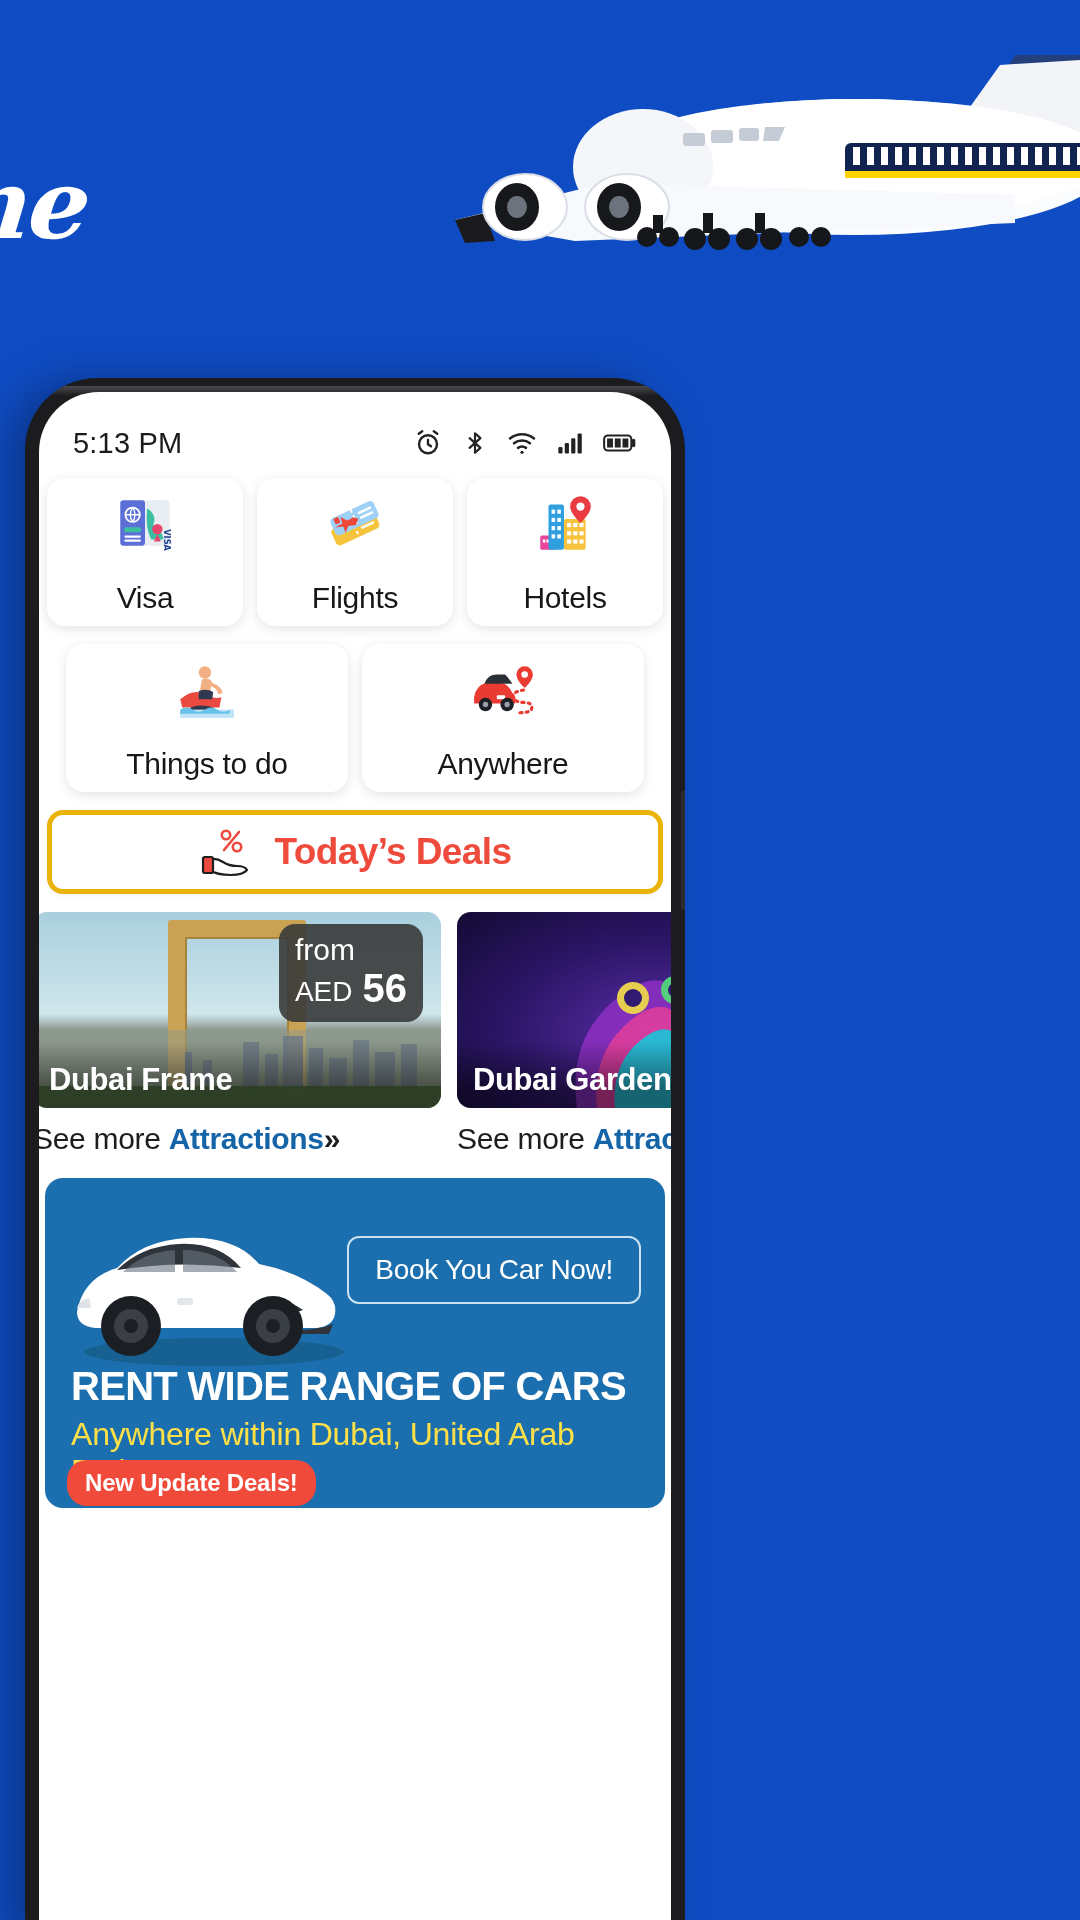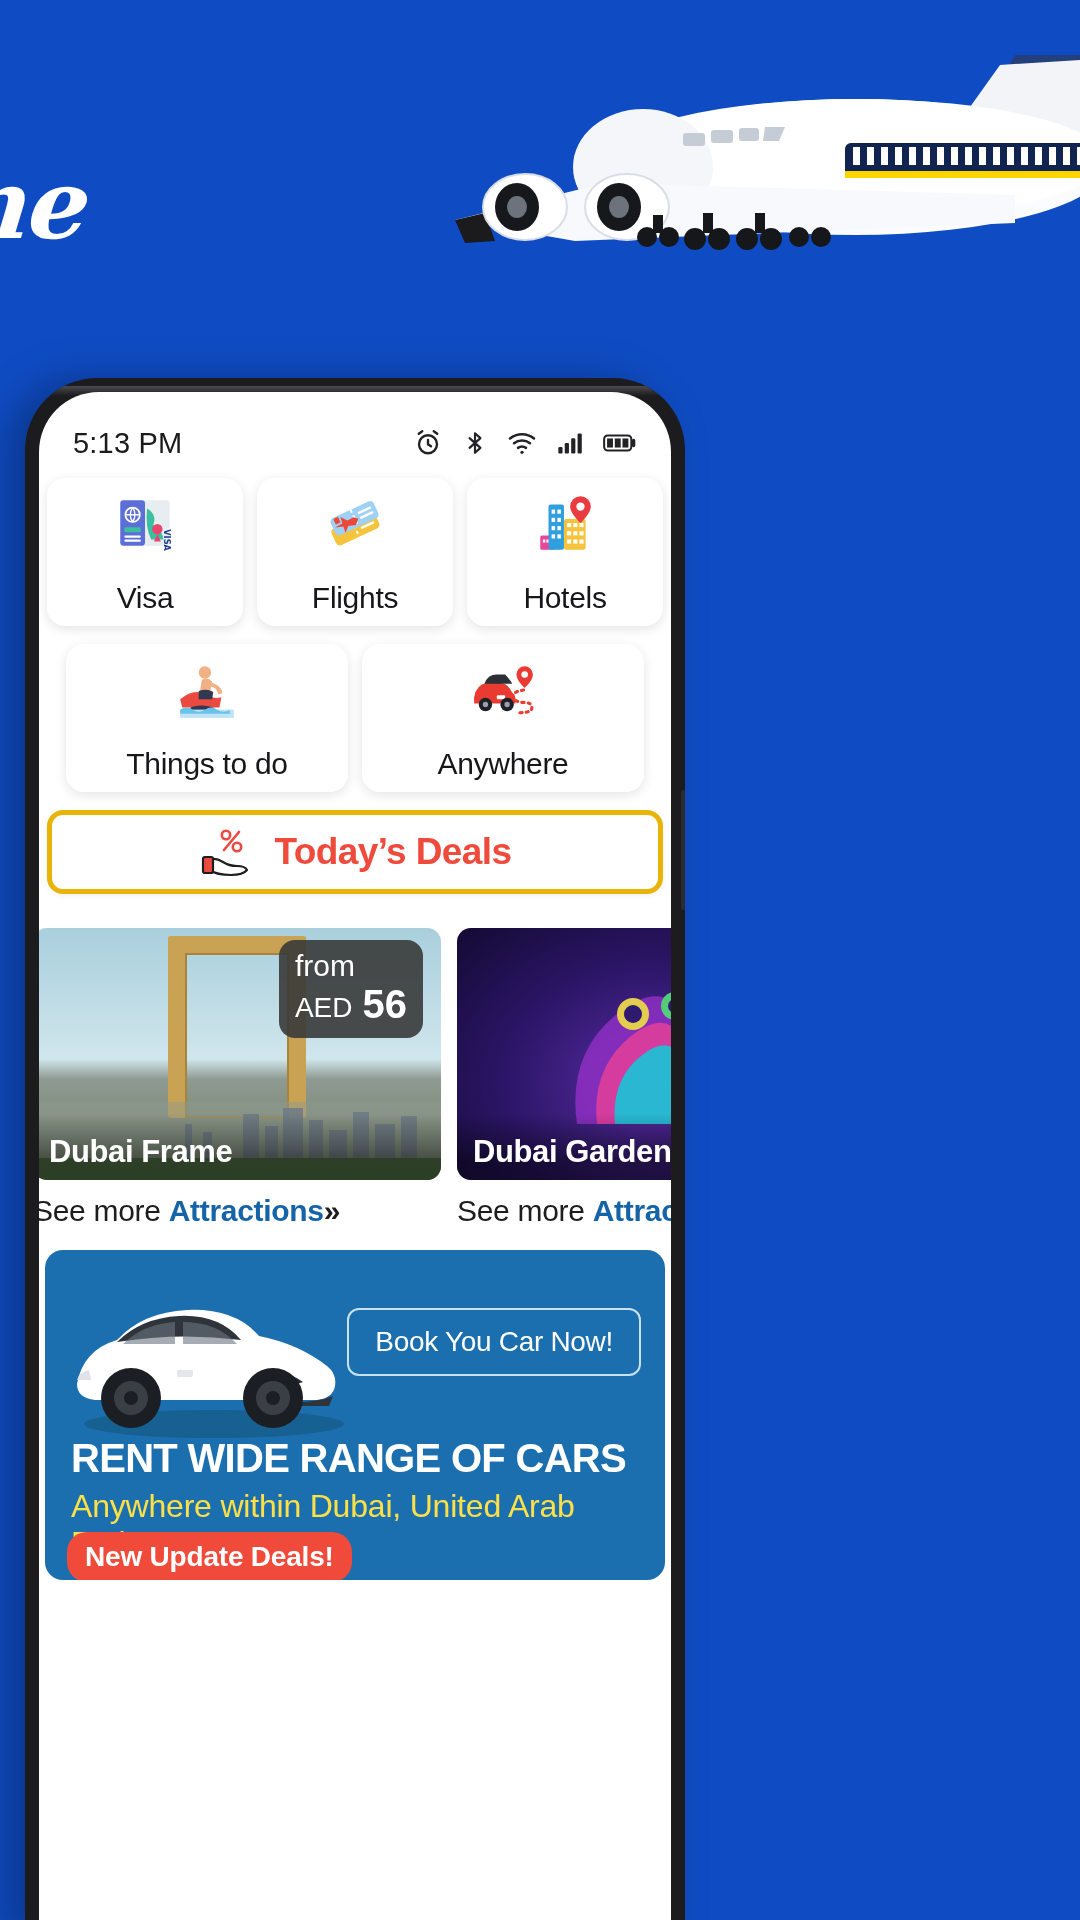--- a/index.html
+++ b/index.html
@@ -105,22 +105,22 @@
   #deals-label {
     font-size:37px; font-weight:700; color:#ef4b3c; letter-spacing:-.6px;
   }
 
   
   #cards {
     display:flex; gap:16px; padding:18px 0 0 0; margin-left:-6px;
   }
   .card-col { flex:0 0 auto; width:408px; }
   .card-img {
-    position:relative; width:100%; height:252px;
-    border-radius:14px; overflow:hidden;margin-top:16px;
+    position:relative; width:100%; height:196px;
+    border-radius:14px; overflow:hidden;
   }
   .img-frame {
     position:absolute; inset:0;
     background:linear-gradient(180deg,#a9cfdd 0%,#cfe6ec 52%,#8f9a92 60%,#6c7a5c 100%);
   }
   .skyline { position:absolute; left:0; right:0; bottom:0; height:78px; }
   .frame-monument {
     position:absolute; left:50%; top:8px; transform:translateX(-50%);
     width:138px; height:182px; border:17px solid #c9a253;
     border-bottom:none; border-radius:3px;
@@ -170,21 +170,21 @@
     position:absolute; left:26px; top:186px;
     color:#fff; font-size:40px; font-weight:800; letter-spacing:-.7px;
   }
   #car-sub {
     position:absolute; left:26px; top:238px;
     color:#fde047; font-size:32px; letter-spacing:-.2px;
   }
   #car-badge {
     position:absolute; left:22px; top:282px;
     background:#f04a3a; color:#fff; border-radius:20px;
-    padding:9px 18px; font-size:28px; font-weight:700; letter-spacing:-.2px;
+    padding:9px 18px; font-size:24px; font-weight:700; letter-spacing:-.2px;
   }
 </style>
 </head>
 <body>
 
 <div id="hero">
 
   <div id="hero-script">me</div>
 
   <svg id="plane" viewBox="0 0 640 240">

